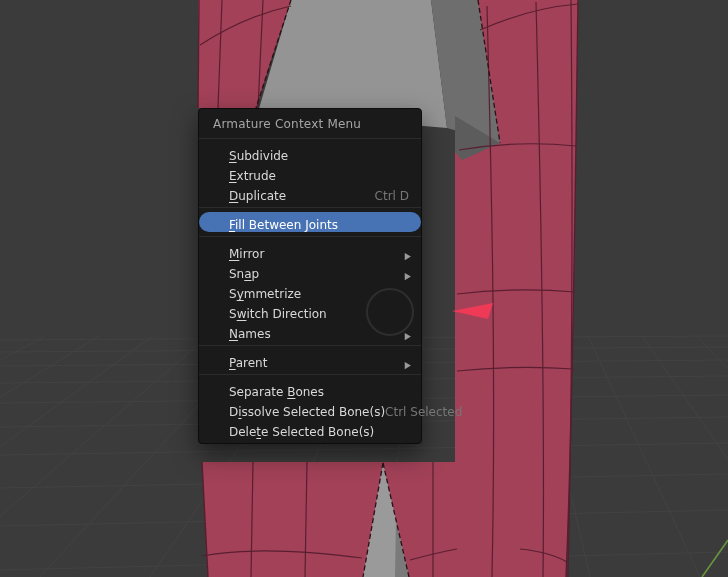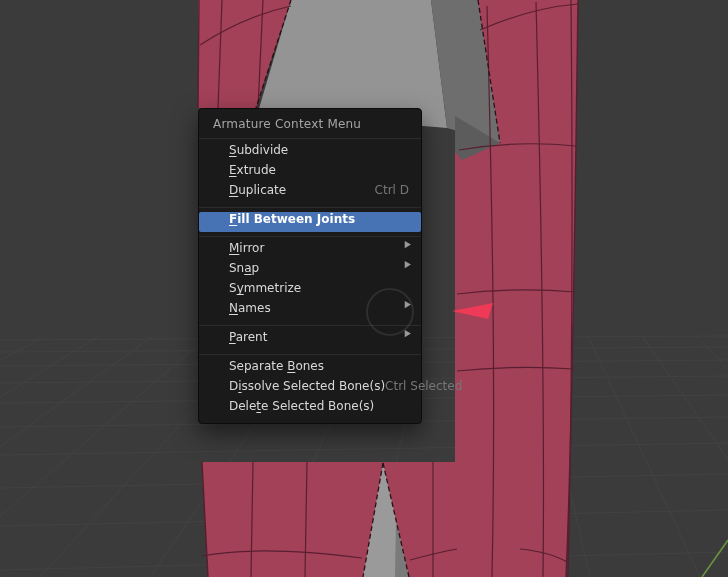--- a/index.html
+++ b/index.html
@@ -23,28 +23,27 @@
   }
   #menu-title{
     padding:8px 14px 7px 14px;
     color:var(--menu-title,#a5a5a5);
     border-bottom:1px solid var(--menu-border,#2c2c2c);
     letter-spacing:.2px;
   }
   .menu-group{padding:4px 0;}
   .menu-sep{height:1px;background:var(--menu-border,#2c2c2c);}
   .menu-row{
-    height:20px;display:flex;align-items:flex-start;
+    height:20px;display:flex;align-items:flex-end;
     padding:0 10px 0 30px;cursor:default;white-space:nowrap;
   }
   .menu-row.highlighted{
     background:var(--highlight,#4772b3);
     color:var(--highlight-text,#ffffff);
-    border-radius:2px;
-    font-weight:bold;
+    border-radius:10px;
   }
   .menu-row u{text-decoration:underline;text-underline-offset:2px;text-decoration-thickness:1px;}
   .menu-shortcut{margin-left:auto;color:var(--menu-shortcut,#767676);padding-right:2px;}
   .submenu-arrow{margin-left:auto;color:var(--menu-arrow,#999);font-size:8px;line-height:1;transform:scaleY(1.15);}
   
   #gizmo-circle{
     position:absolute;left:366px;top:288px;width:44px;height:44px;z-index:11;
     border:2px solid rgba(170,170,170,.14);border-radius:50%;pointer-events:none;
   }
   #arrow-overlay{position:absolute;left:450px;top:300px;z-index:12;}
@@ -161,20 +160,23 @@
           <span class="submenu-arrow">▶</span>
         </div>
         <div class="menu-row">
           <span>Sn<u>a</u>p</span>
           <span class="submenu-arrow">▶</span>
         </div>
         <div class="menu-row">
           <span>S<u>y</u>mmetrize</span>
         </div>
         <div class="menu-row">
+          <span>S<u>w</u>itch Direction</span>
+        </div>
+        <div class="menu-row">
           <span><u>N</u>ames</span>
           <span class="submenu-arrow">▶</span>
         </div>
       </div>
       <div class="menu-sep"></div>
       <div class="menu-group">
         <div class="menu-row">
           <span><u>P</u>arent</span>
           <span class="submenu-arrow">▶</span>
         </div>

